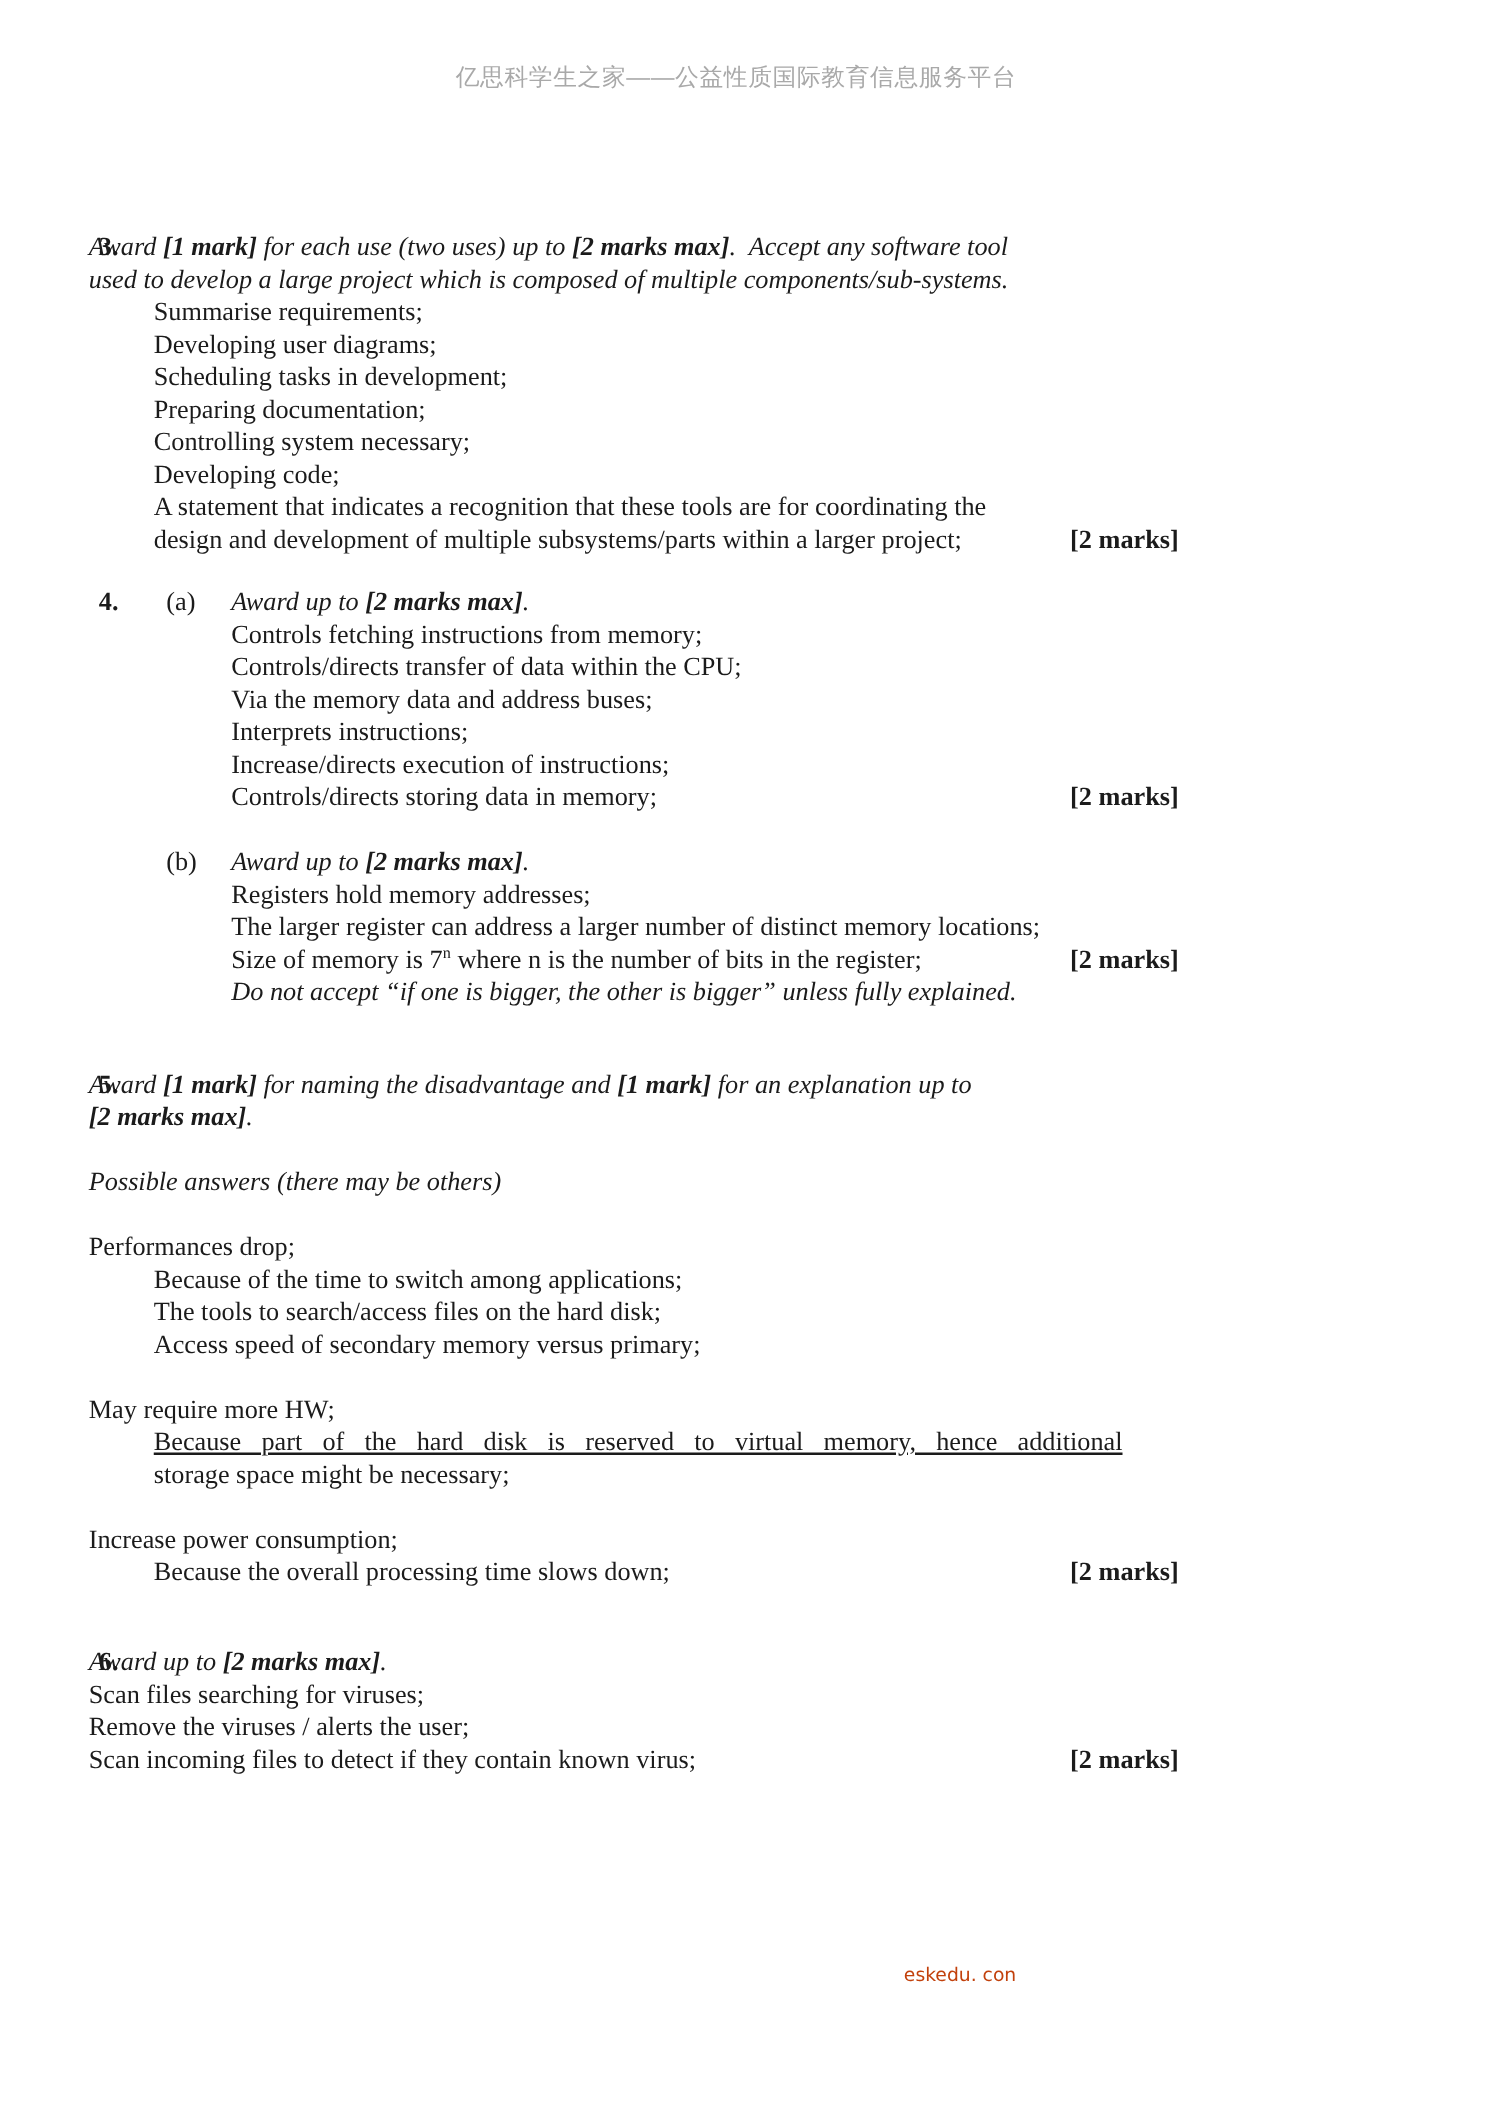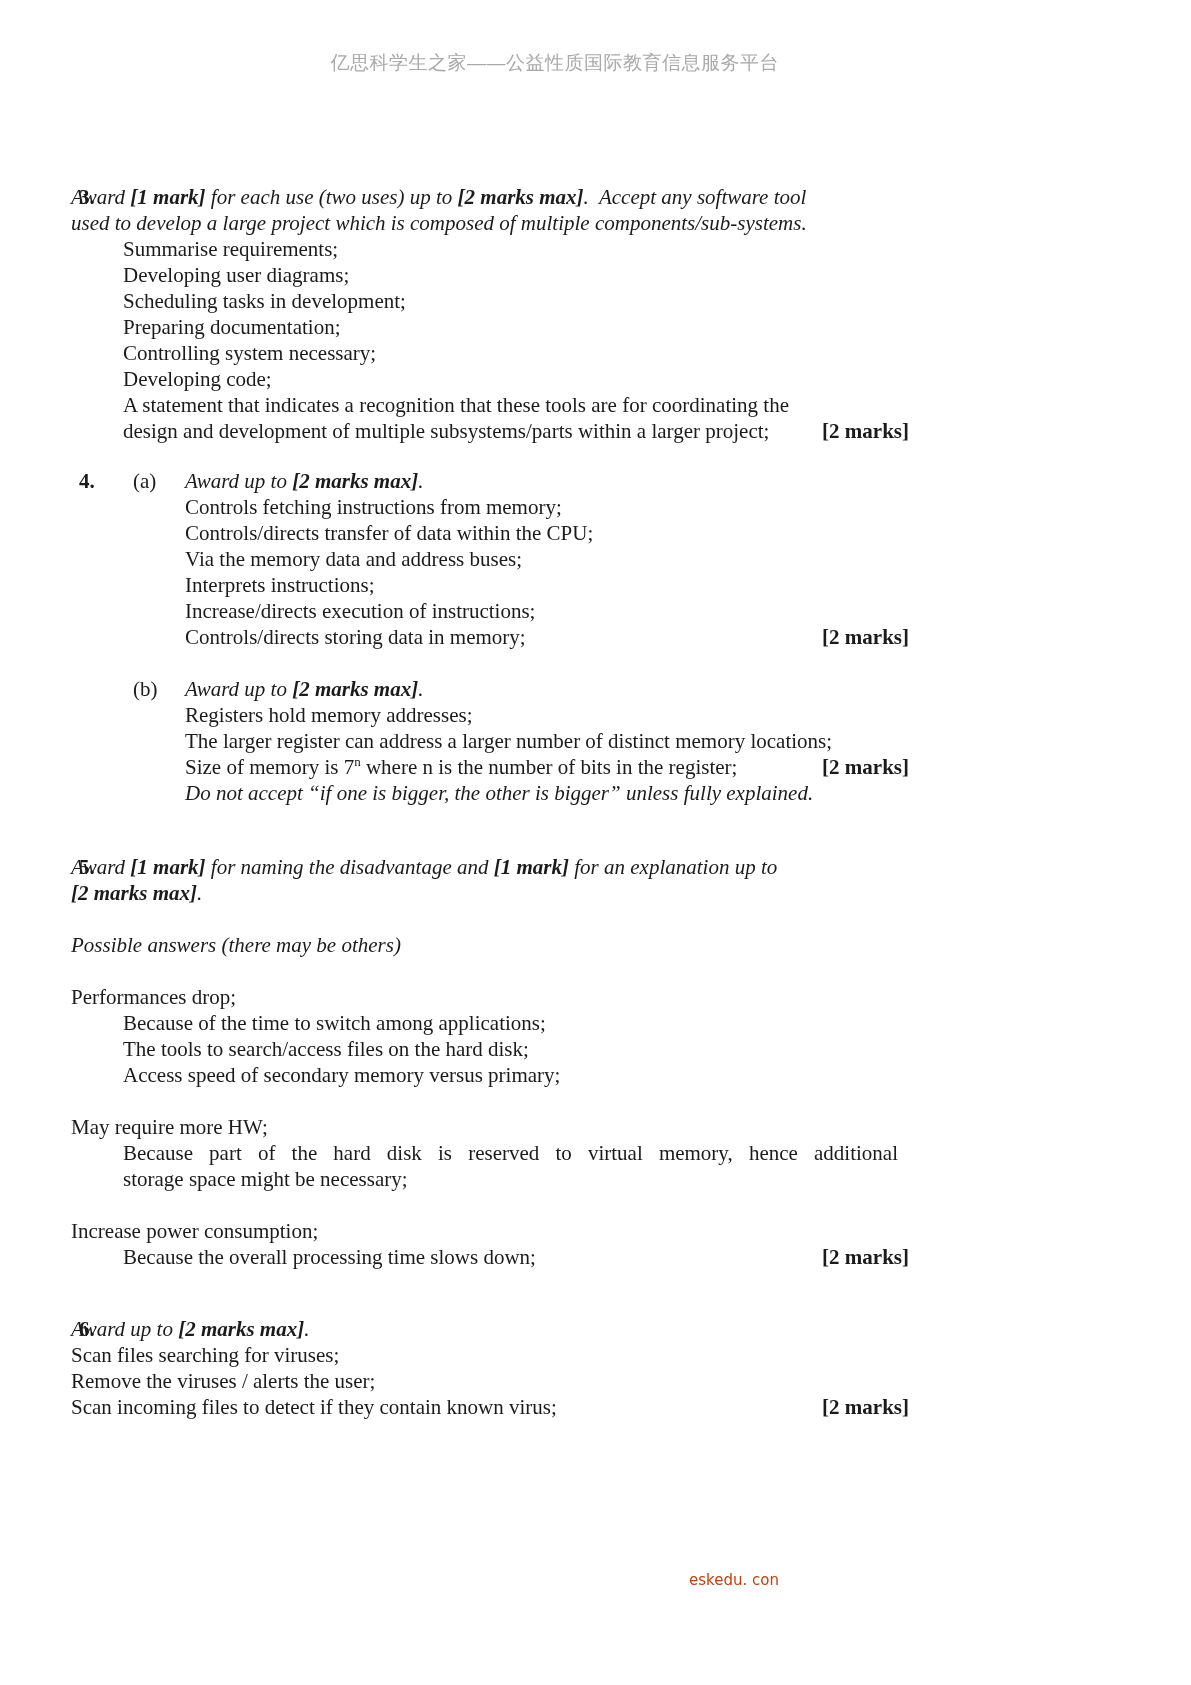--- a/index.html
+++ b/index.html
@@ -6,20 +6,21 @@
   .page {
     position: relative;
     width: 995px;
     height: 1685px;
     background: #ffffff;
     overflow: hidden;
     font-family: "Liberation Serif", serif;
     font-size: 21px;
     line-height: 26px;
     color: #1b1b1b;
+    padding-left: 34px;
   }
   .banner {
     position: absolute;
     top: 50px;
     right: 216px;
     font-family: "Liberation Sans", sans-serif;
     font-size: 19px;
     letter-spacing: 0.5px;
     color: #a9a9a9;
   }
@@ -55,20 +56,21 @@
     right: 0;
     top: 0;
     font-weight: bold;
     white-space: nowrap;
   }
   .jline {
     width: 775px;
     text-align: justify;
     text-align-last: justify;
     white-space: normal;
+    text-decoration: underline;
   }
   sup { font-size: 0.62em; line-height: 0; vertical-align: super; }
 </style>
 </head>
 <body>
 
 <div class="page">
 
   <div class="banner">亿思科学生之家——公益性质国际教育信息服务平台</div>
 

